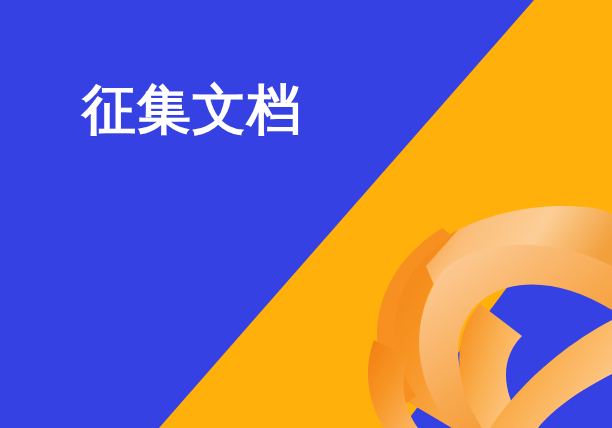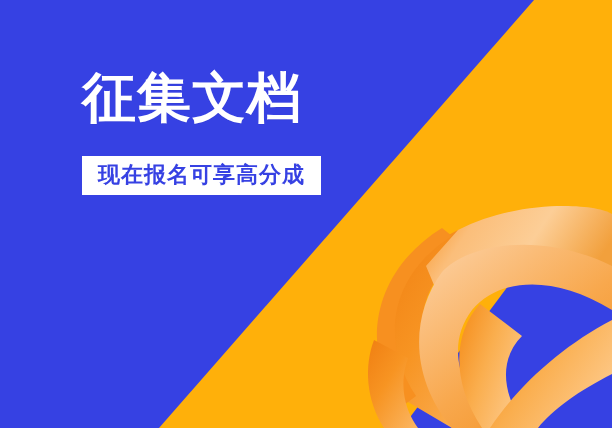--- a/index.html
+++ b/index.html
@@ -22,21 +22,21 @@
     width: 612px;
     height: 428px;
   }
   .blue-wedge {
     background: #3641E3;
     clip-path: polygon(0 0, 534px 0, 159px 428px, 0 428px);
   }
   #text-block {
     position: absolute;
     left: 82px;
-    top: 62px;
+    top: 74px;
     z-index: 40;
   }
   .headline {
     color: #ffffff;
     font-weight: bold;
     font-size: 54px;
     line-height: 70px;
     letter-spacing: 1px;
     white-space: nowrap;
     text-shadow: 0 1px 0 rgba(0,0,0,0.04);
@@ -166,16 +166,15 @@
                  C 36,230 34,196 44,170
                  L 78,188
                  C 70,210 72,236 88,258
                  Z" fill="url(#gLeftBand)"></path>
       </g>
     </svg>
   </div>
 
   <div id="text-block">
     <div class="headline">征集文档</div>
-    <div id="cta-button">现在报名可享高分成</div>
   </div>
 
 </div>
 
 </body></html>

